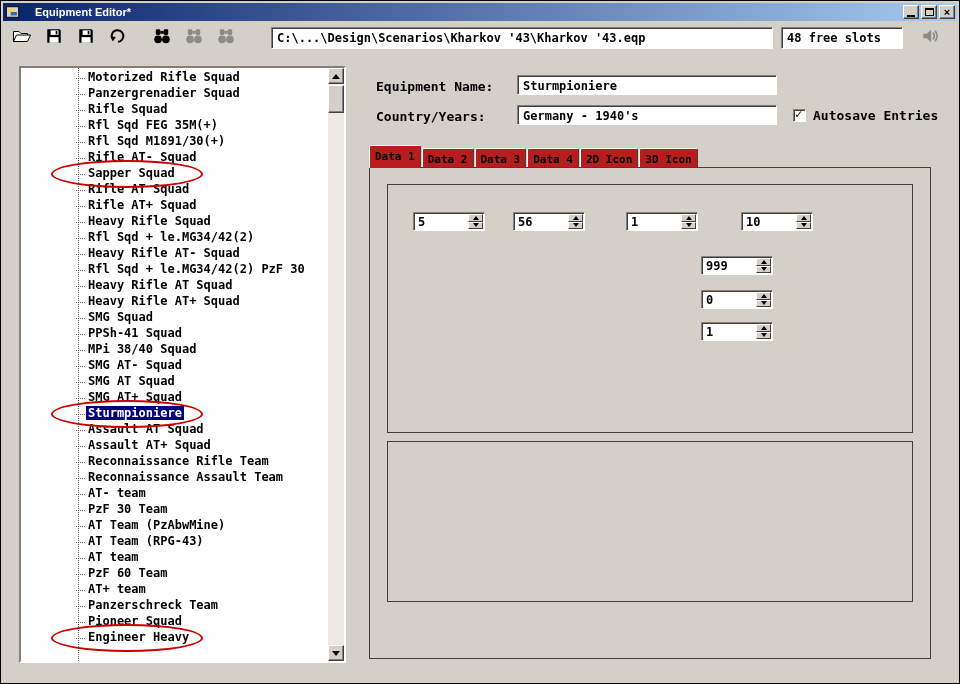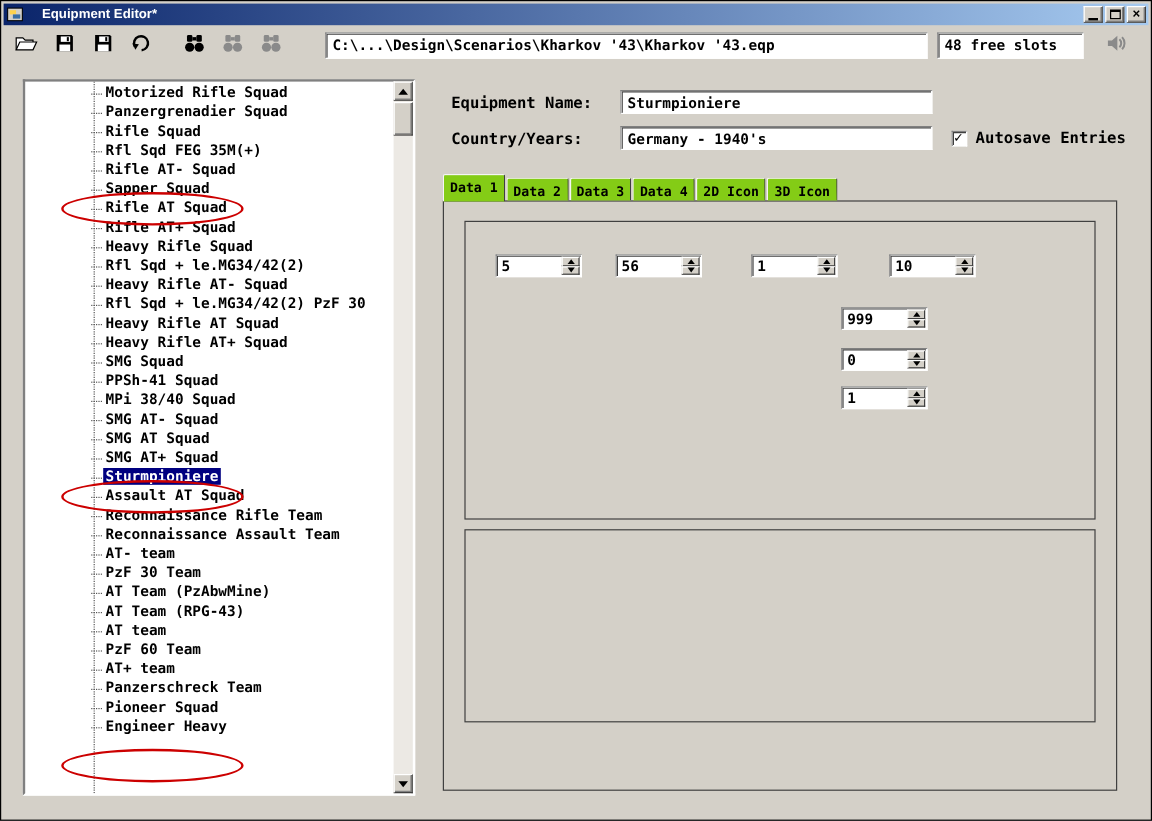--- a/index.html
+++ b/index.html
@@ -43,21 +43,21 @@
   
   .abs{position:absolute}
   .lbl{position:absolute;font:bold 13px "DejaVu Sans Mono",monospace;white-space:nowrap;color:#000}
   .textfield{position:absolute;width:260px;height:20px}
   .checkbox-row{position:absolute;display:flex;align-items:center;height:14px}
   .checkbox{width:13px;height:13px;background:#fff;border:1px solid;border-color:#808080 #fff #fff #808080;box-shadow:inset 1px 1px 0 #404040;position:relative;flex:0 0 13px}
   .checkbox.checked::after{content:"\2713";position:absolute;left:1px;top:-3px;font:bold 12px "DejaVu Sans Mono",monospace;color:#000}
   .cb-label{margin-left:7px;font:bold 13px "DejaVu Sans Mono",monospace;white-space:nowrap;color:#000}
   
   .tab-bar{position:absolute;left:368px;top:145px;height:21px;display:flex;align-items:flex-end;z-index:3}
-  .tab{height:19px;padding:4px 5px 0;background:#84cc16;border:1px solid #404040;border-bottom:none;border-top-color:#f5f5f5;border-left-color:#f5f5f5;border-radius:2px 2px 0 0;font:bold 11px "DejaVu Sans Mono",monospace;margin-right:1px;color:#000;cursor:default}
+  .tab{height:19px;padding:4px 5px 0;background:#b91c1c;border:1px solid #404040;border-bottom:none;border-top-color:#f5f5f5;border-left-color:#f5f5f5;border-radius:2px 2px 0 0;font:bold 11px "DejaVu Sans Mono",monospace;margin-right:1px;color:#000;cursor:default}
   .tab.active{height:23px;margin-bottom:-1px;position:relative;z-index:4}
   .tab-page{position:absolute;left:368px;top:166px;width:562px;height:492px;border:1px solid #404040;background:#d4d0c8;z-index:1}
   .groupbox{position:absolute;border:1px solid #404040;z-index:2}
   .g1{left:386px;top:183px;width:526px;height:249px}
   .g2{left:386px;top:440px;width:526px;height:161px}
   
   .spinner{position:absolute;width:72px;height:19px;background:#fff;border:1px solid;border-color:#808080 #fff #fff #808080;box-shadow:inset 1px 1px 0 #404040;display:flex;z-index:3}
   .spin-value{flex:1;font:bold 12px "DejaVu Sans Mono",monospace;padding:2px 0 0 4px;overflow:hidden;color:#000}
   .spin-btns{width:15px;display:flex;flex-direction:column;margin:1px 1px 1px 0}
   .spin-btn{flex:1;background:#d4d0c8;border:1px solid;border-color:#fff #404040 #404040 #fff;display:flex;align-items:center;justify-content:center}
@@ -154,38 +154,40 @@
     </div>
   </div>
 
   <div class="listbox">
     <div class="list-content">
       <div class="tree-line"></div>
     <div class="list-item"><span class="li-label">Motorized Rifle Squad</span></div>
         <div class="list-item"><span class="li-label">Panzergrenadier Squad</span></div>
         <div class="list-item"><span class="li-label">Rifle Squad</span></div>
         <div class="list-item"><span class="li-label">Rfl Sqd FEG 35M(+)</span></div>
+        <div class="list-item"><span class="li-label">Rfl Sqd M1891/30(+)</span></div>
         <div class="list-item"><span class="li-label">Rifle AT- Squad</span></div>
         <div class="list-item"><span class="li-label">Sapper Squad</span></div>
         <div class="list-item"><span class="li-label">Rifle AT Squad</span></div>
         <div class="list-item"><span class="li-label">Rifle AT+ Squad</span></div>
         <div class="list-item"><span class="li-label">Heavy Rifle Squad</span></div>
         <div class="list-item"><span class="li-label">Rfl Sqd + le.MG34/42(2)</span></div>
         <div class="list-item"><span class="li-label">Heavy Rifle AT- Squad</span></div>
         <div class="list-item"><span class="li-label">Rfl Sqd + le.MG34/42(2) PzF 30</span></div>
         <div class="list-item"><span class="li-label">Heavy Rifle AT Squad</span></div>
         <div class="list-item"><span class="li-label">Heavy Rifle AT+ Squad</span></div>
         <div class="list-item"><span class="li-label">SMG Squad</span></div>
         <div class="list-item"><span class="li-label">PPSh-41 Squad</span></div>
         <div class="list-item"><span class="li-label">MPi 38/40 Squad</span></div>
         <div class="list-item"><span class="li-label">SMG AT- Squad</span></div>
         <div class="list-item"><span class="li-label">SMG AT Squad</span></div>
         <div class="list-item"><span class="li-label">SMG AT+ Squad</span></div>
         <div class="list-item"><span class="li-label selected" style="background: rgb(0, 0, 128); color: rgb(255, 255, 255);">Sturmpioniere</span></div>
         <div class="list-item"><span class="li-label">Assault AT Squad</span></div>
+        <div class="list-item"><span class="li-label">Assault AT+ Squad</span></div>
         <div class="list-item"><span class="li-label">Reconnaissance Rifle Team</span></div>
         <div class="list-item"><span class="li-label">Reconnaissance Assault Team</span></div>
         <div class="list-item"><span class="li-label">AT- team</span></div>
         <div class="list-item"><span class="li-label">PzF 30 Team</span></div>
         <div class="list-item"><span class="li-label">AT Team (PzAbwMine)</span></div>
         <div class="list-item"><span class="li-label">AT Team (RPG-43)</span></div>
         <div class="list-item"><span class="li-label">AT team</span></div>
         <div class="list-item"><span class="li-label">PzF 60 Team</span></div>
         <div class="list-item"><span class="li-label">AT+ team</span></div>
         <div class="list-item"><span class="li-label">Panzerschreck Team</span></div>

